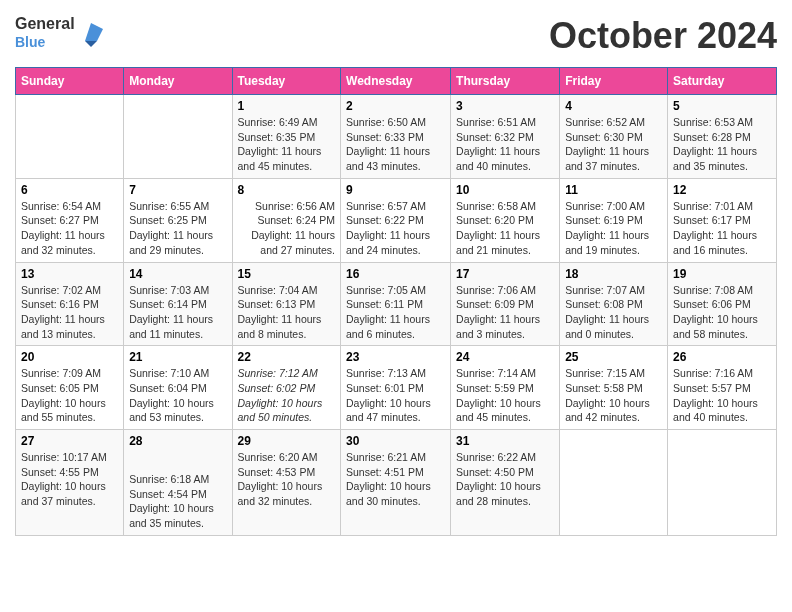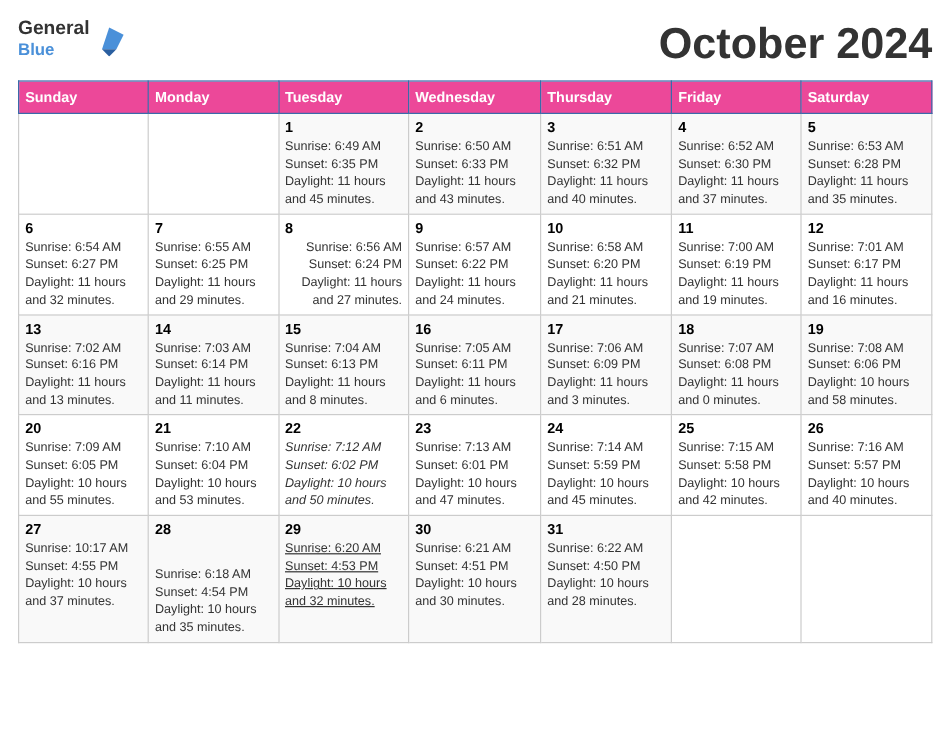--- a/index.html
+++ b/index.html
@@ -292,21 +292,21 @@
 Daylight: 10 hours and 37 minutes.</div>
         </td>
         <td>
           <span class="day-num">28</span>
           <div class="day-info" style="white-space: pre-line; margin-top: 24px;">Sunrise: 6:18 AM
 Sunset: 4:54 PM
 Daylight: 10 hours and 35 minutes.</div>
         </td>
         <td>
           <span class="day-num">29</span>
-          <div class="day-info" style="white-space: pre-line; text-decoration: underline;">Sunrise: 6:20 AM
+          <div class="day-info" style="white-space: pre-line;">Sunrise: 6:20 AM
 Sunset: 4:53 PM
 Daylight: 10 hours and 32 minutes.</div>
         </td>
         <td>
           <span class="day-num">30</span>
           <div class="day-info" style="white-space: pre-line;">Sunrise: 6:21 AM
 Sunset: 4:51 PM
 Daylight: 10 hours and 30 minutes.</div>
         </td>
         <td>

